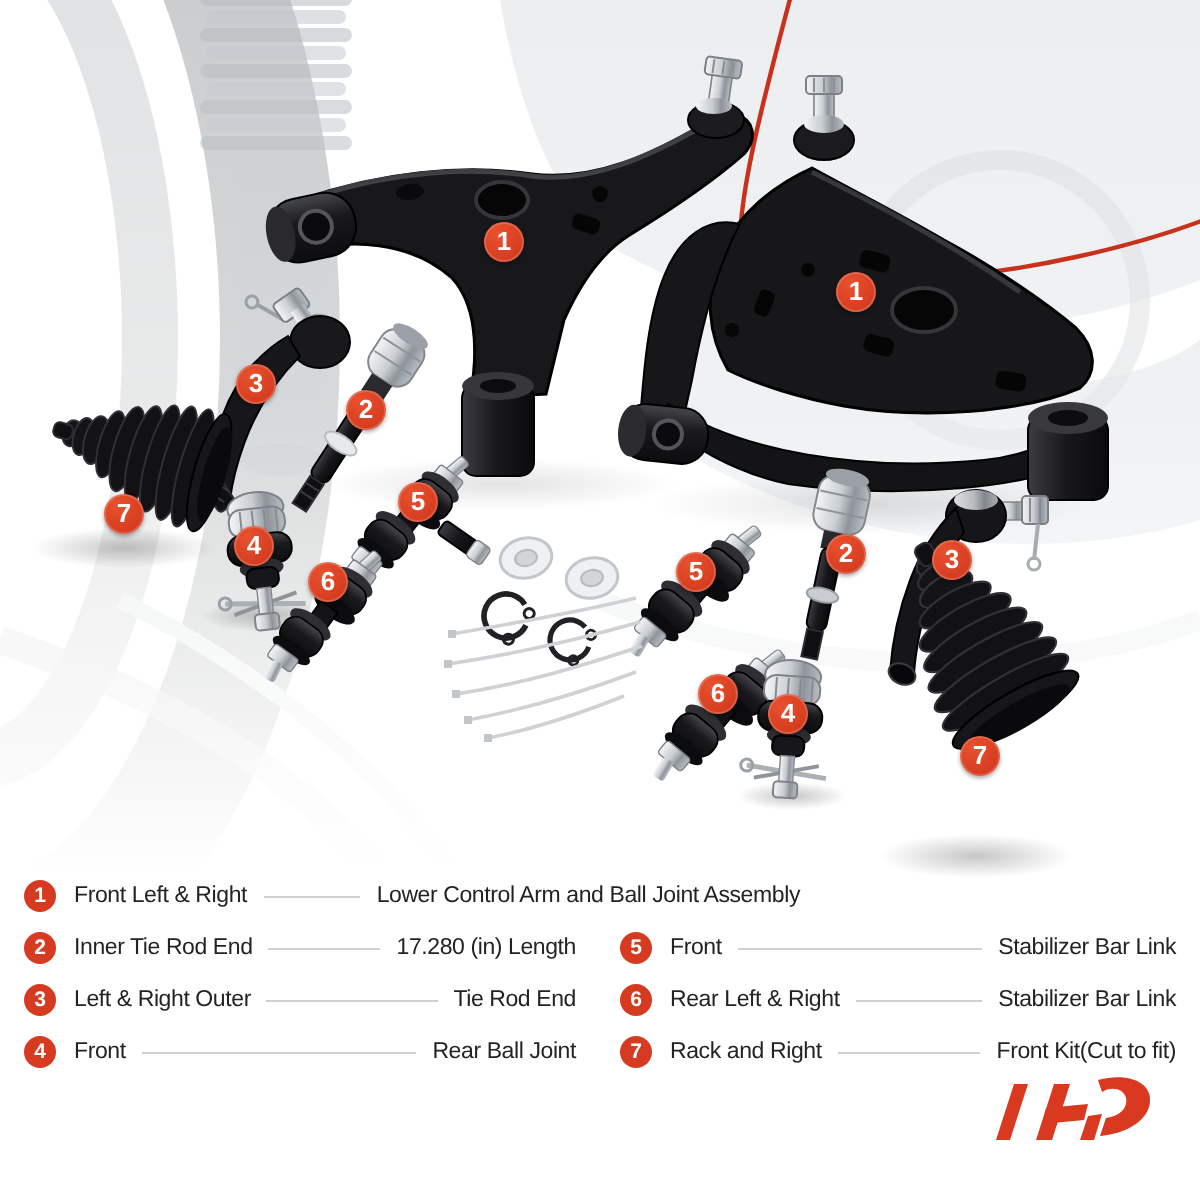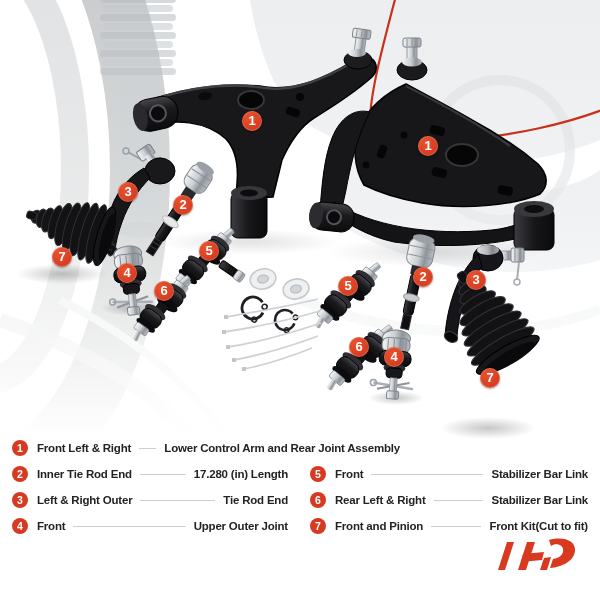--- a/index.html
+++ b/index.html
@@ -21,21 +21,21 @@
 
   
   .legend { position:absolute; left:0; top:0; width:600px; height:600px; pointer-events:none; }
   .lg-row { position:absolute; display:flex; align-items:center; height:20px; }
   .lg-badge {
     flex:none; width:16px; height:16px; border-radius:50%; background:#d63b22;
     color:#fff; font-size:10.5px; font-weight:bold; line-height:16px; text-align:center;
     margin-right:9px;
   }
   .lg-label, .lg-value {
-    font-size:11.5px; font-weight:bold; color:#232325; letter-spacing:-0.2px;
+    font-size:11.5px; font-weight:normal; color:#232325; letter-spacing:-0.2px;
     white-space:nowrap;
   }
   .lg-line { flex:1; min-width:12px; border-top:1.5px solid #cfcfcf; margin:0 8px; }
   .row1   { left:12px;  top:438px; width:388px; }
   .rowL2  { left:12px;  top:464px; width:276px; }
   .rowL3  { left:12px;  top:490px; width:276px; }
   .rowL4  { left:12px;  top:516px; width:276px; }
   .rowR5  { left:310px; top:464px; width:278px; }
   .rowR6  { left:310px; top:490px; width:278px; }
   .rowR7  { left:310px; top:516px; width:278px; }
@@ -339,61 +339,61 @@
   <div class="badge" style="left:349px;top:337px">6</div>
   <div class="badge" style="left:52px;top:247px">7</div>
   <div class="badge" style="left:480px;top:368px">7</div>
 
   <div class="legend">
 
     <div class="lg-row row1">
       <span class="lg-badge">1</span>
       <span class="lg-label">Front Left &amp; Right</span>
       <span class="lg-line"></span>
-      <span class="lg-value">Lower Control Arm and Rear Joint Assembly</span>
+      <span class="lg-value">Lower Control Arm and Ball Joint Assembly</span>
     </div>
 
     <div class="lg-row rowL2">
       <span class="lg-badge">2</span>
       <span class="lg-label">Inner Tie Rod End</span>
       <span class="lg-line"></span>
       <span class="lg-value">17.280 (in) Length</span>
     </div>
 
     <div class="lg-row rowL3">
       <span class="lg-badge">3</span>
       <span class="lg-label">Left &amp; Right Outer</span>
       <span class="lg-line"></span>
       <span class="lg-value">Tie Rod End</span>
     </div>
 
     <div class="lg-row rowL4">
       <span class="lg-badge">4</span>
       <span class="lg-label">Front</span>
       <span class="lg-line"></span>
-      <span class="lg-value">Upper Outer Joint</span>
+      <span class="lg-value">Rear Ball Joint</span>
     </div>
 
     <div class="lg-row rowR5">
       <span class="lg-badge">5</span>
       <span class="lg-label">Front</span>
       <span class="lg-line"></span>
       <span class="lg-value">Stabilizer Bar Link</span>
     </div>
 
     <div class="lg-row rowR6">
       <span class="lg-badge">6</span>
       <span class="lg-label">Rear Left &amp; Right</span>
       <span class="lg-line"></span>
       <span class="lg-value">Stabilizer Bar Link</span>
     </div>
 
     <div class="lg-row rowR7">
       <span class="lg-badge">7</span>
-      <span class="lg-label">Front and Pinion</span>
+      <span class="lg-label">Rack and Right</span>
       <span class="lg-line"></span>
       <span class="lg-value">Front Kit(Cut to fit)</span>
     </div>
   </div>
 
   <svg class="brand" width="95" height="50" viewBox="0 0 95 50">
     <g fill="#d8391f">
       <path d="M6,36 L15,8 L22,8 L13,36 Z"></path>
       <path d="M26,36 L35,8 L43,8 L34,36 Z"></path>
       <path d="M31,20 L52,18 L50,26 L29,28 Z"></path>

